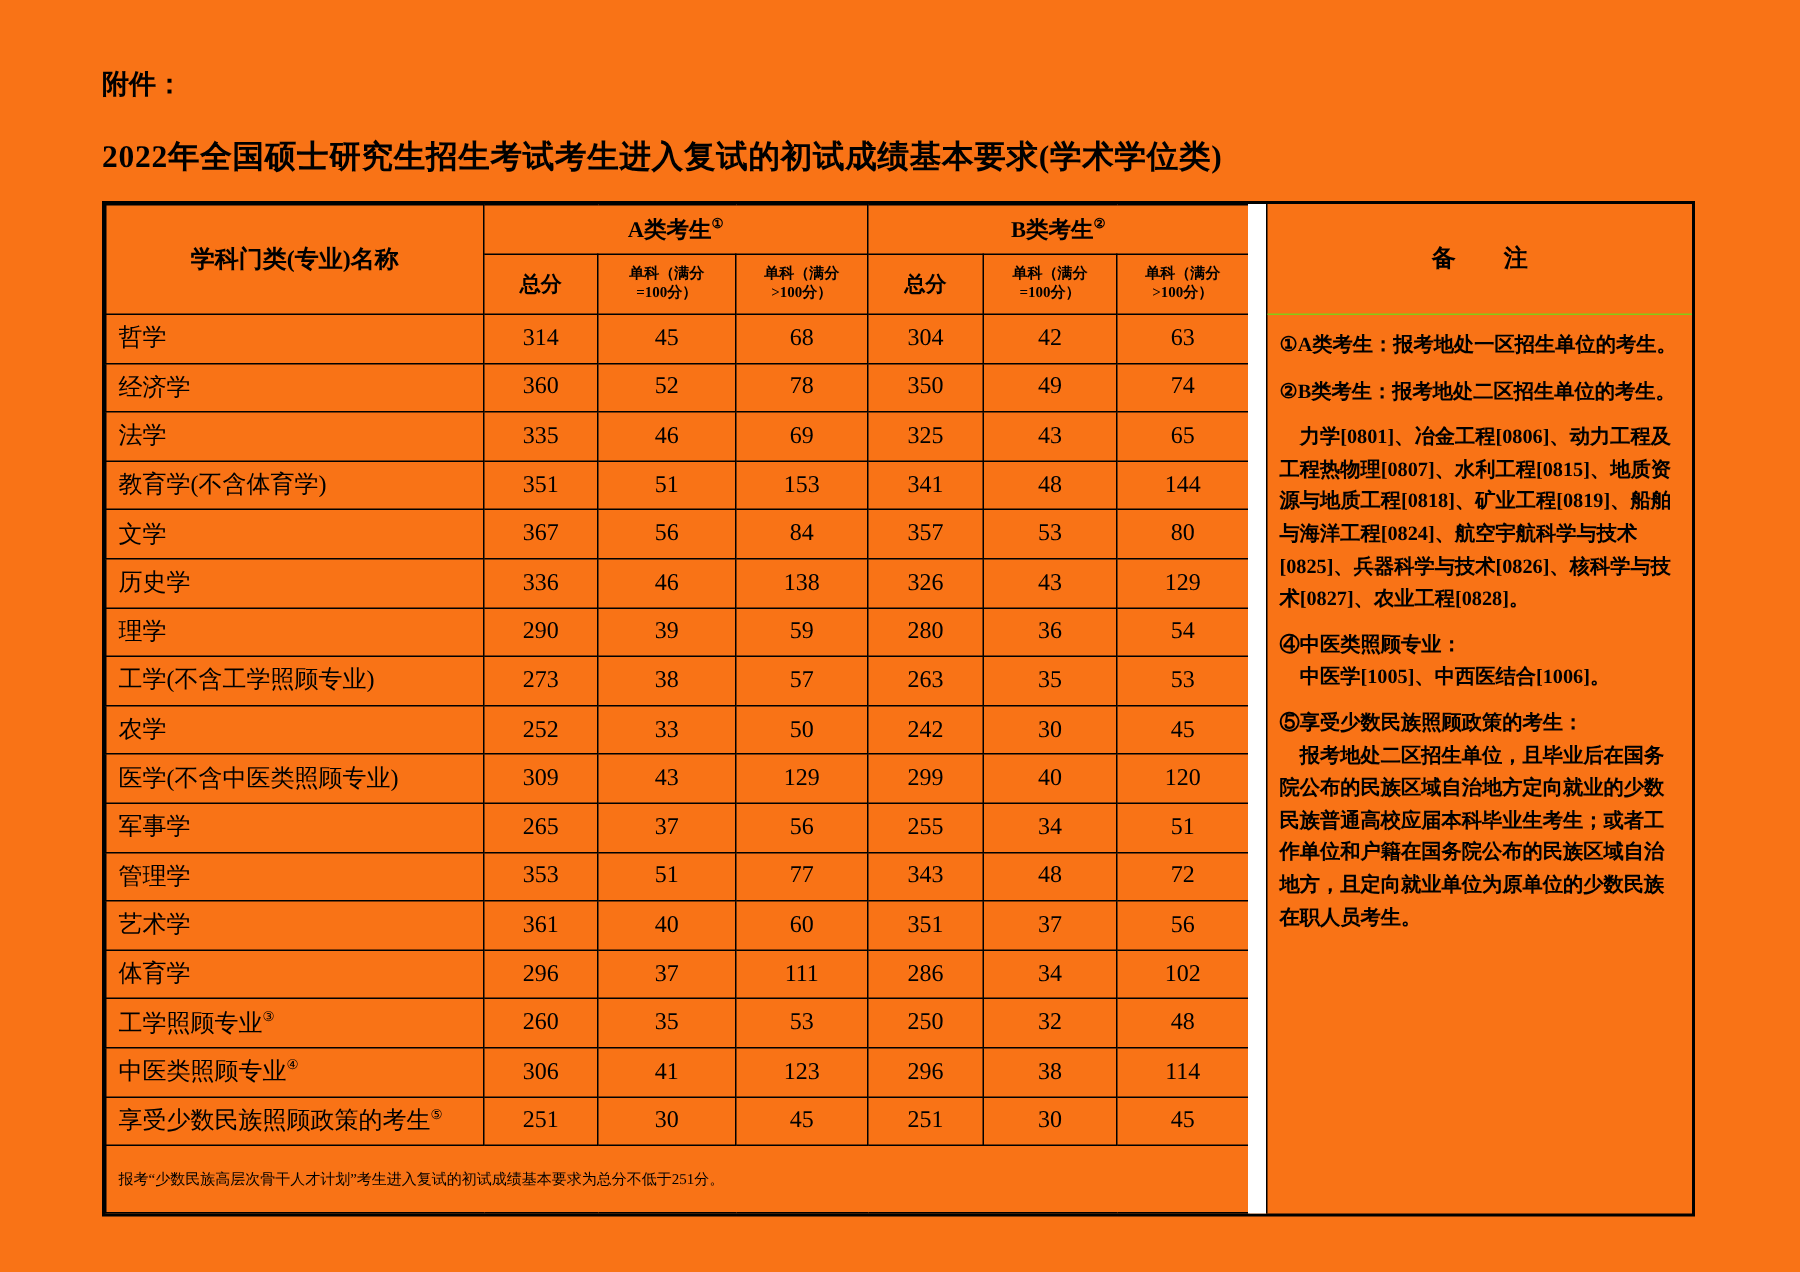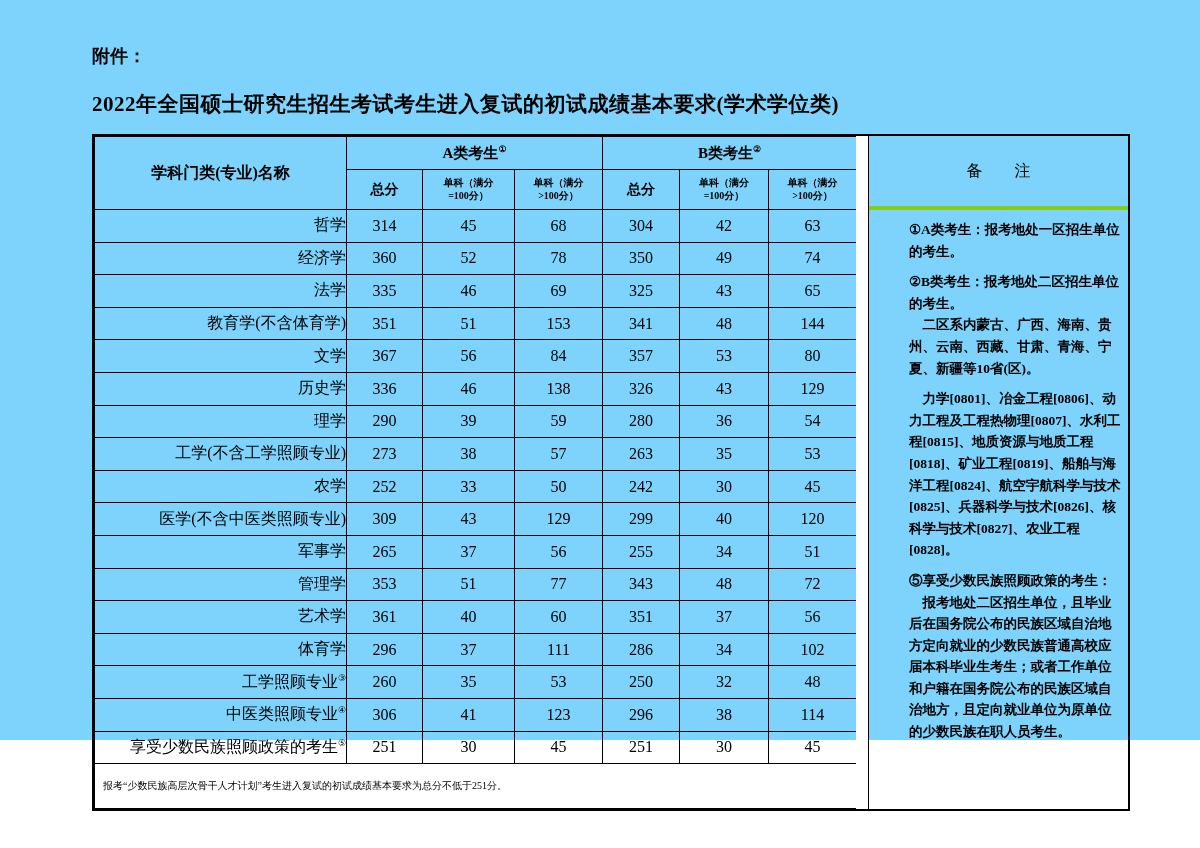--- a/index.html
+++ b/index.html
@@ -2,48 +2,48 @@
 <html><head>
 <meta charset="utf-8">
 <style>
   * { box-sizing: border-box; margin: 0; padding: 0; }
   html,body { background: #fff; }
   body {
     width: 1200px; height: 848px;
     font-family: "Liberation Serif", "DejaVu Serif", serif;
     color: #000;
   }
-  .page { width: 1200px; height: 740px; padding: 44px 70px 0 92px; background: #7dd3fc; }
+  .page { width: 1200px; height: 848px; padding: 44px 70px 0 68px; background: #f97316; }
   .attachment { font-size: 18px; font-weight: bold; margin-bottom: 22px; }
   .title { font-size: 21px; font-weight: bold; text-align: left; margin-bottom: 16px; letter-spacing: 0.5px; }
 
   .table-outer { display: flex; border: 2px solid #000; align-items: stretch; }
   .left-panel { width: 762px; flex: none; }
   table { width: 100%; border-collapse: collapse; table-layout: fixed; }
   th, td { border: 1px solid #000; }
   th { font-weight: bold; }
   .subject-h { font-size: 16px; text-align: center; }
   .group-h { height: 33px; font-size: 15px; text-align: center; }
   .sub-h { height: 40px; font-size: 14px; text-align: center; vertical-align: middle; }
   .sub-h.small { font-size: 10px; white-space: pre-line; line-height: 1.25; }
   sup { font-size: 9px; vertical-align: super; line-height: 0; }
   tbody tr { height: 32.6px; }
-  .name-cell { font-size: 16px; text-align: right; padding-left: 8px; vertical-align: middle; }
+  .name-cell { font-size: 16px; text-align: left; padding-left: 8px; vertical-align: middle; }
   .num { font-size: 16px; text-align: center; vertical-align: middle; }
   .footnote { height: 45px; font-size: 10px; text-align: left; padding-left: 8px; vertical-align: middle; }
 
   .panel-gap { width: 12px; flex: none; background: #fff; }
   .remarks-panel { flex: 1; border-left: 1px solid #000; display: flex; flex-direction: column; }
   .remarks-header {
-    height: 74px; border-bottom: 4px solid #84cc16;
+    height: 74px; border-bottom: 1px solid #84cc16;
     display: flex; align-items: center; justify-content: center;
-    font-size: 16px; font-weight: normal;
+    font-size: 16px; font-weight: bold;
   }
   .remarks-body { flex: 1; padding: 9px 6px 6px 8px; font-size: 13.5px; font-weight: bold; line-height: 1.6; }
-  .remark-block { margin-bottom: 9px; margin-left: 32px; }
+  .remark-block { margin-bottom: 9px; }
   .remark-block p.detail { text-indent: 1em; }
 </style>
 </head>
 <body>
 
 <div class="page">
 
   <div class="attachment">附件：</div>
 
   <h1 class="title">2022年全国硕士研究生招生考试考生进入复试的初试成绩基本要求(学术学位类)</h1>
@@ -262,24 +262,27 @@
     <div class="panel-gap"></div>
 
     <div class="remarks-panel">
       <div class="remarks-header">备　　注</div>
       <div class="remarks-body">
         <div class="remark-block">
           <p class="lead">①A类考生：报考地处一区招生单位的考生。</p>
         </div>
         <div class="remark-block">
           <p class="lead">②B类考生：报考地处二区招生单位的考生。</p>
-          <p class="detail">二区系内蒙古、广西、海南、贵州、云南、西藏、甘肃、青海、宁夏、新疆等10省(区)。</p>
         </div>
         <div class="remark-block">
           <p class="detail">力学[0801]、冶金工程[0806]、动力工程及工程热物理[0807]、水利工程[0815]、地质资源与地质工程[0818]、矿业工程[0819]、船舶与海洋工程[0824]、航空宇航科学与技术[0825]、兵器科学与技术[0826]、核科学与技术[0827]、农业工程[0828]。</p>
+        </div>
+        <div class="remark-block">
+          <p class="lead">④中医类照顾专业：</p>
+          <p class="detail">中医学[1005]、中西医结合[1006]。</p>
         </div>
         <div class="remark-block">
           <p class="lead">⑤享受少数民族照顾政策的考生：</p>
           <p class="detail">报考地处二区招生单位，且毕业后在国务院公布的民族区域自治地方定向就业的少数民族普通高校应届本科毕业生考生；或者工作单位和户籍在国务院公布的民族区域自治地方，且定向就业单位为原单位的少数民族在职人员考生。</p>
         </div>
       </div>
     </div>
 
   </div>
 </div>

